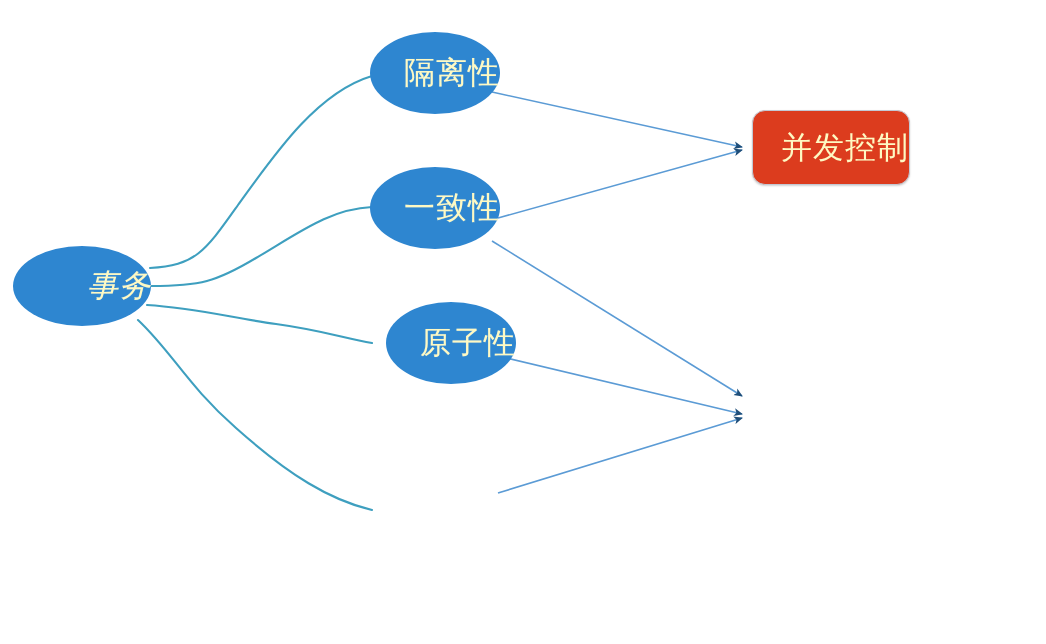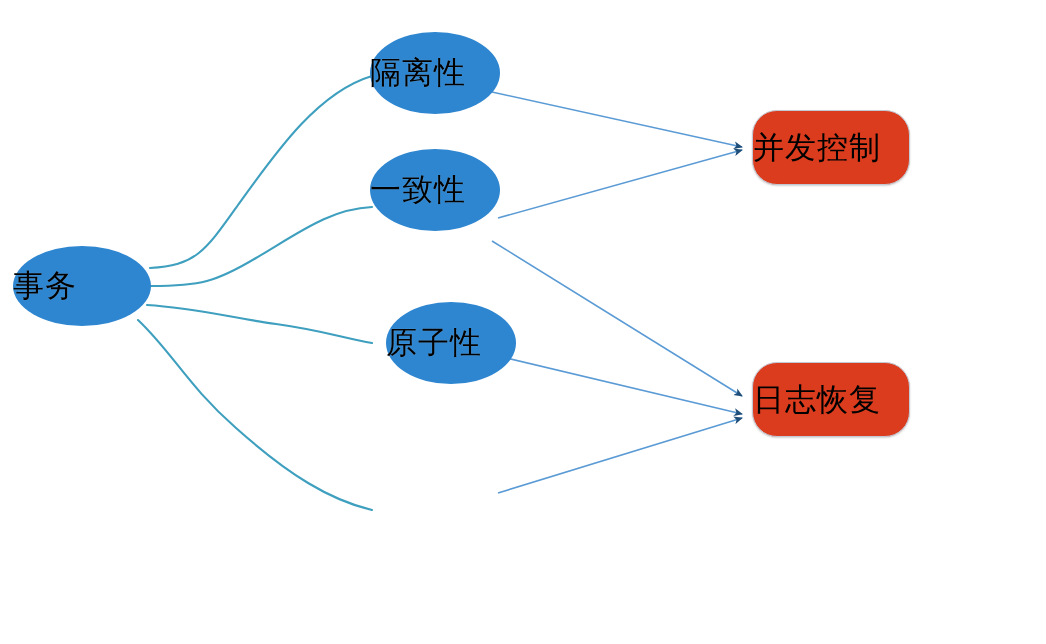--- a/index.html
+++ b/index.html
@@ -21,40 +21,40 @@
     position: absolute;
     left: 0;
     top: 0;
     width: 1046px;
     height: 644px;
   }
   .node {
     position: absolute;
     display: flex;
     align-items: center;
-    justify-content: flex-start;
+    justify-content: flex-end;
     box-sizing: border-box;
-    color: #000000;
+    color: #fef9c3;
     white-space: nowrap;
     user-select: none;
   }
   .node-ellipse {
     border-radius: 50%;
     background: #2E86D0;
     font-size: 31px;
     letter-spacing: 1px;
     text-shadow: 0 0 1px rgba(255,255,255,0.35);
   }
   .node-root {
     font-size: 31px;
   }
   .node-box {
     background: #DC3C1E;
     border: 1px solid #C3C9D4;
-    border-radius: 25px;
+    border-radius: 13px;
     font-size: 31px;
     letter-spacing: 1px;
     box-shadow: 0 1px 2px rgba(0,0,0,0.18);
   }
 </style>
 </head>
 <body>
 
 <div id="canvas">
 
@@ -74,38 +74,35 @@
 
     <g fill="none" stroke="#5B9BD5" stroke-width="1.6">
       <path d="M 492,92 L 742,147" marker-end="url(#arrowhead)"></path>
       <path d="M 498,218 L 742,150" marker-end="url(#arrowhead)"></path>
       <path d="M 492,241 L 742,396" marker-end="url(#arrowhead)"></path>
       <path d="M 498,356 L 742,414" marker-end="url(#arrowhead)"></path>
       <path d="M 498,493 L 742,418" marker-end="url(#arrowhead)"></path>
     </g>
   </svg>
 
-  <div class="node node-ellipse node-root" style="left:13px; top:246px; width:138px; height:80px;">
+  <div class="node node-ellipse node-root" style="left:13px; top:246px; width:138px; height:80px;font-style:italic;">
     <span>事务</span>
   </div>
 
   <div class="node node-ellipse" style="left:370px; top:32px; width:130px; height:82px;">
     <span>隔离性</span>
   </div>
 
-  <div class="node node-ellipse" style="left:370px; top:149px; width:130px; height:82px;">
+  <div class="node node-ellipse" style="left:370px; top:167px; width:130px; height:82px;">
     <span>一致性</span>
   </div>
 
   <div class="node node-ellipse" style="left:386px; top:302px; width:130px; height:82px;">
     <span>原子性</span>
   </div>
 
 
   <div class="node node-box" style="left:752px; top:110px; width:158px; height:75px;">
     <span>并发控制</span>
   </div>
 
-  <div class="node node-box" style="left:752px; top:362px; width:158px; height:75px;">
-    <span>日志恢复</span>
-  </div>
 
 </div>
 
 </body></html>

